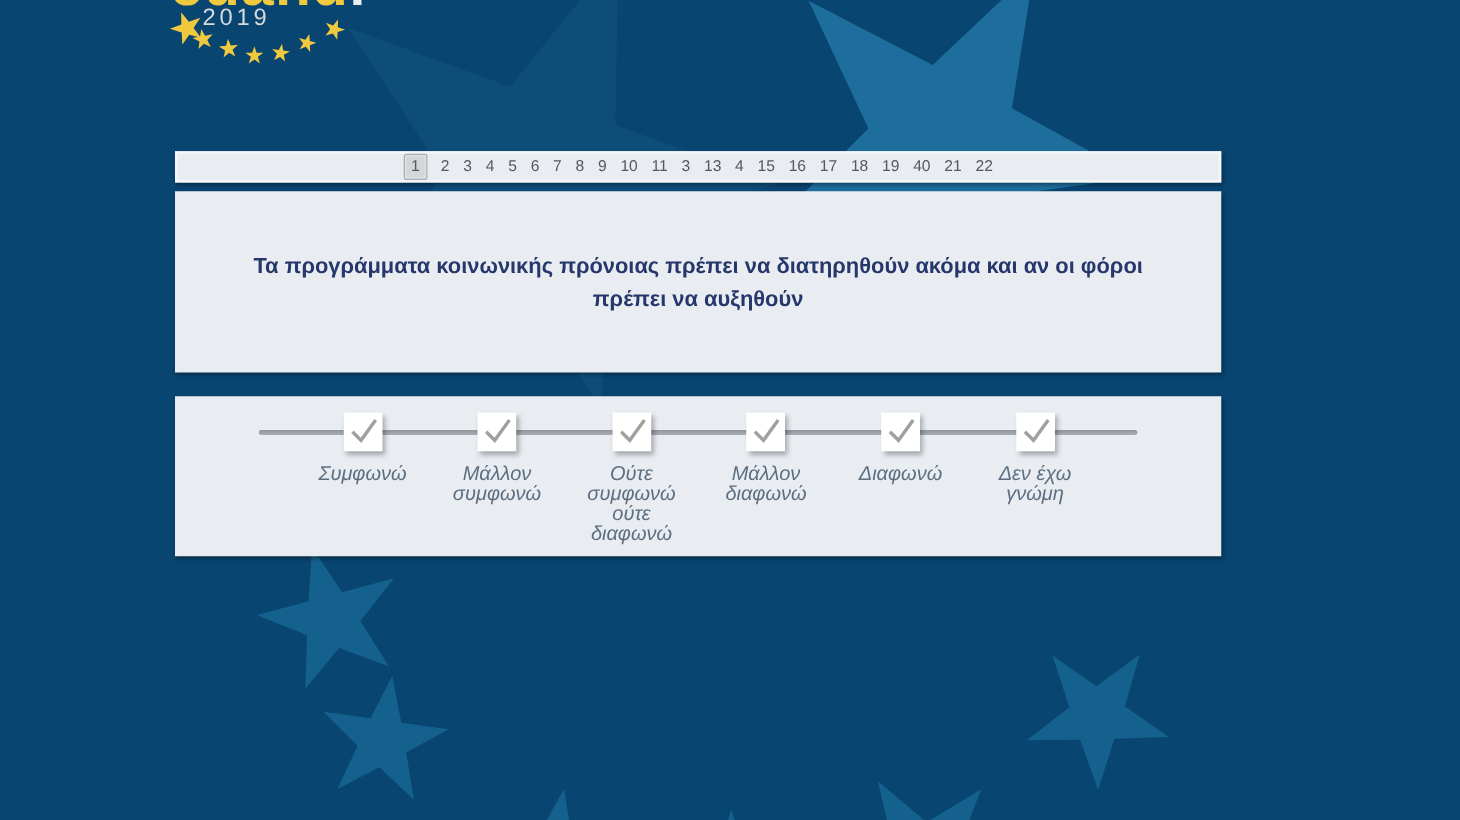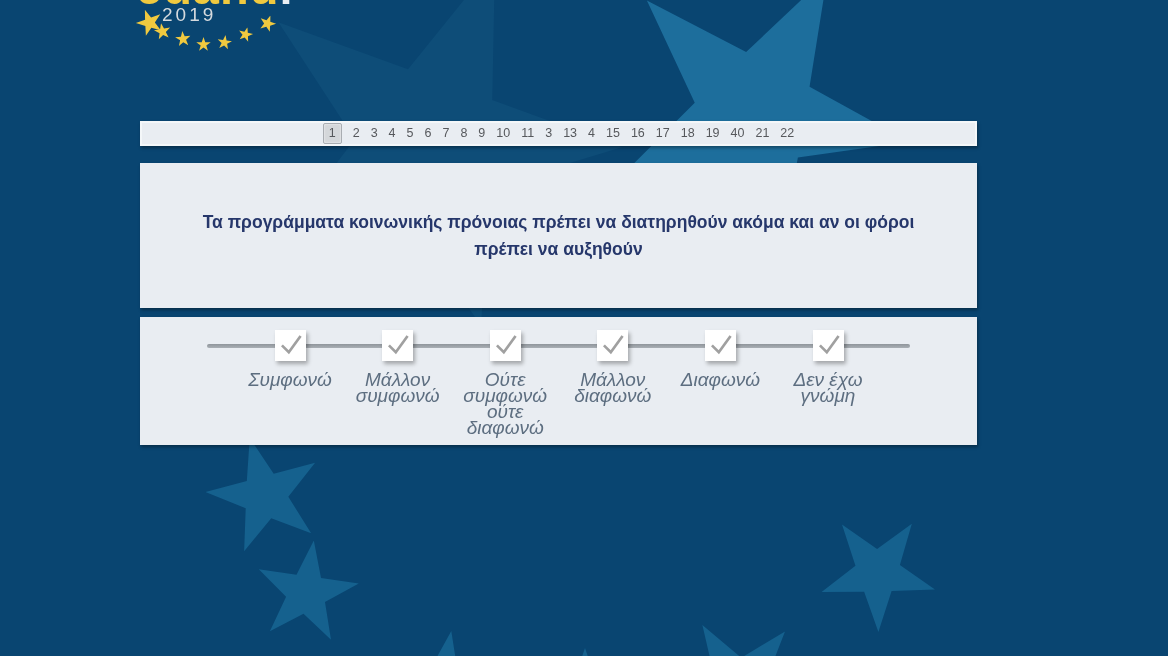--- a/index.html
+++ b/index.html
@@ -20,35 +20,35 @@
          clip-path:polygon(50% 0%,61.8% 34.5%,98.1% 34.5%,68.7% 56.6%,79.4% 91.4%,50% 70.5%,20.6% 91.4%,31.3% 56.6%,1.9% 34.5%,38.2% 34.5%);}
   
   .pagination{position:absolute;left:140px;top:121px;width:837px;height:25px;box-sizing:border-box;
               background:var(--panel-bg,#e9edf2);border:2px solid #f4f7f9;
               box-shadow:1px 2px 3px rgba(0,0,0,.35);}
   .pages{display:flex;justify-content:center;align-items:center;height:100%;gap:11px;}
   .page{font-size:12.5px;color:var(--page-text,#56585c);cursor:pointer;line-height:1;}
   .page.selected{background:var(--selected-page-bg,#d4d7da);
                  border:1px solid var(--selected-page-border,#a9adb2);
                  padding:3px 5px;border-radius:2px;box-shadow:inset 0 0 2px rgba(255,255,255,.9);}
-  .question-panel{position:absolute;left:140px;top:163px;width:837px;height:145px;
+  .question-panel{position:absolute;left:140px;top:153px;width:837px;height:145px;
                   background:var(--panel-bg,#e9edf2);box-shadow:1px 2px 3px rgba(0,0,0,.35);
                   display:flex;align-items:center;justify-content:center;}
   .question-text{max-width:760px;text-align:center;font-size:17.5px;font-weight:bold;
                  line-height:27px;color:var(--question-text,#26376b);}
   .answer-panel{position:absolute;left:140px;top:317px;width:837px;height:128px;
                 background:var(--panel-bg,#e9edf2);box-shadow:1px 2px 3px rgba(0,0,0,.35);}
   .scale-line{position:absolute;left:67px;top:27px;width:703px;height:4px;
               background:linear-gradient(var(--scale-line,#8f959b),#a9afb5);border-radius:2px;}
   .option{position:absolute;top:13px;width:108px;display:flex;flex-direction:column;
           align-items:center;cursor:pointer;}
   .checkbox{width:31px;height:31px;background:#ffffff;box-shadow:2px 3px 4px rgba(0,0,0,.3);
             display:flex;align-items:center;justify-content:center;}
   .checkbox svg{display:block;}
-  .option-label{margin-top:11px;font-size:19px;line-height:16px;font-style:italic;
+  .option-label{margin-top:11px;font-size:16px;line-height:16px;font-style:italic;
                 text-align:center;color:var(--option-label,#5d6e80);white-space:pre-line;}
 </style>
 </head>
 <body>
 
 <div class="stage">
 
   <div class="star" style="left:240px;top:-50px;width:380px;height:380px;transform:rotate(20deg);background:var(--star-faint,#0e4d78);"></div>
   <div class="star" style="left:600px;top:-40px;width:310px;height:310px;transform:rotate(172deg);background:var(--star-light,#1d6e9c);"></div>
   <div class="star" style="left:206px;top:436px;width:118px;height:118px;transform:rotate(-15deg);background:var(--star-mid,#15618e);"></div>

